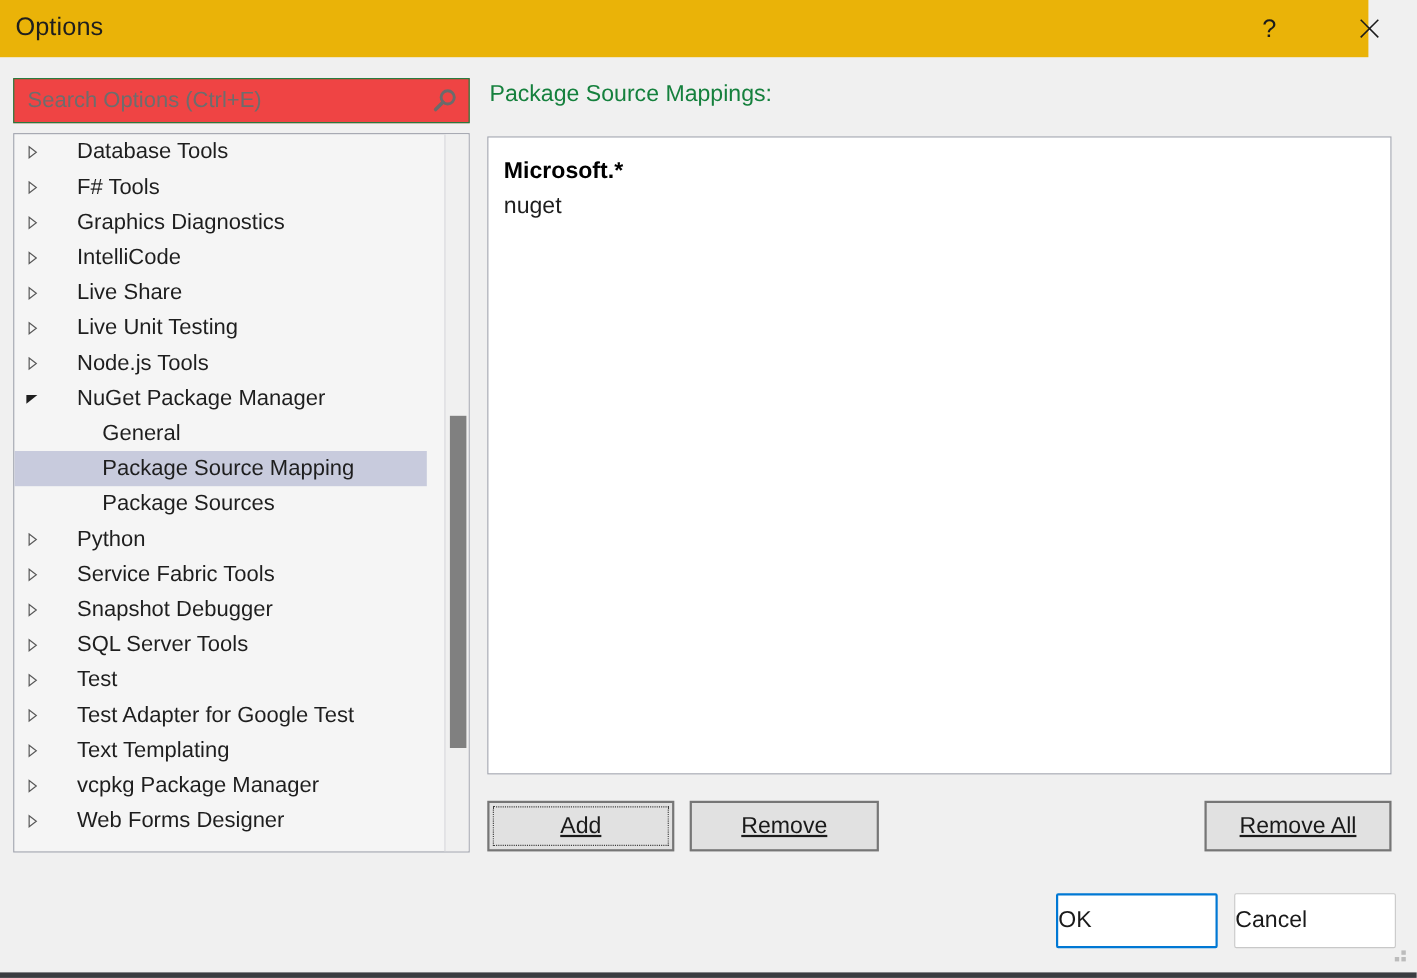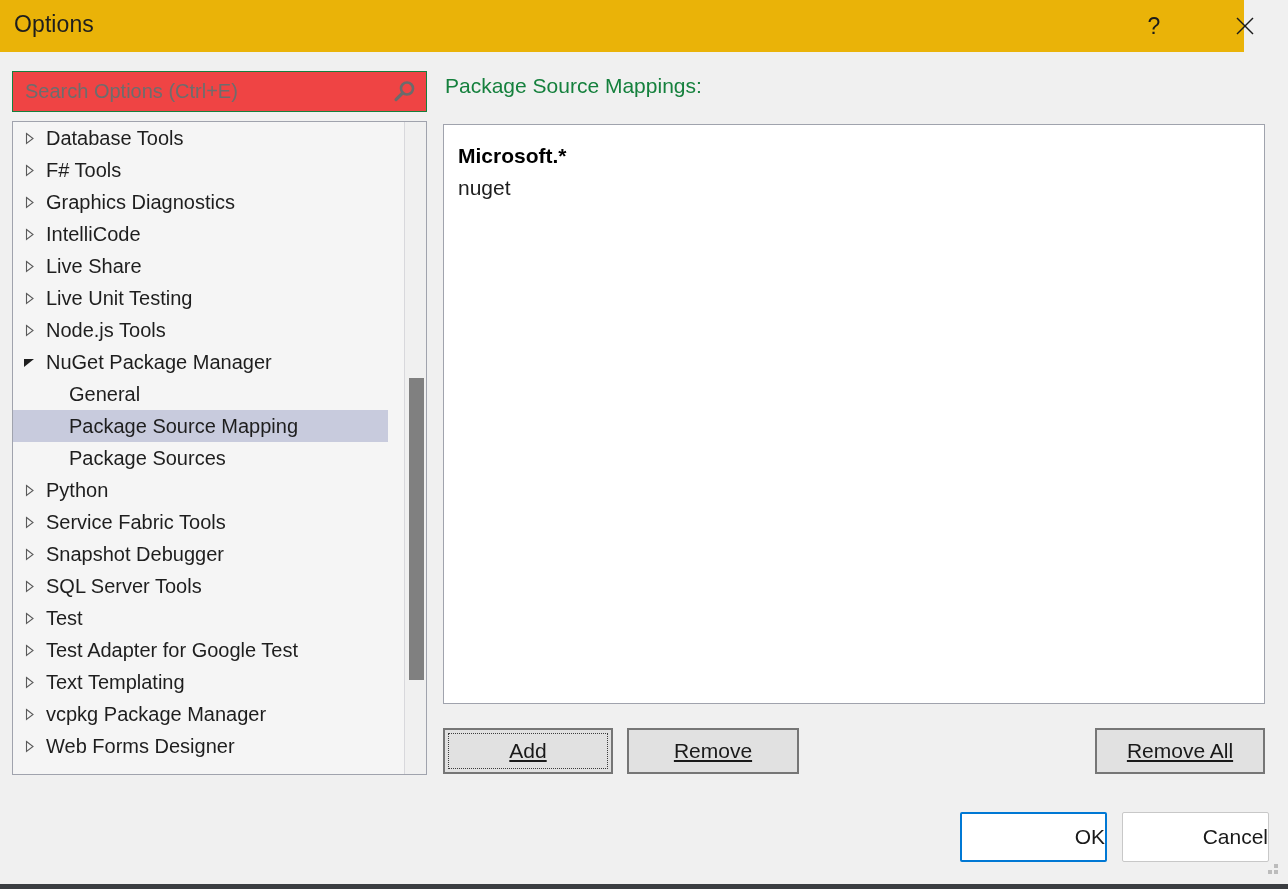--- a/index.html
+++ b/index.html
@@ -102,20 +102,21 @@
   .tree-item {
     position: relative;
     height: 32px;
     display: flex;
     align-items: center;
     padding-left: 10px;
     font-size: 20px;
     color: #1e1e1e;
     white-space: nowrap;
     cursor: default;
+    gap: 24px;
   }
   .tree-item.selected { background: #c8cbdd; }
   .tree-chevron {
     width: 22px;
     flex: 0 0 22px;
     display: flex;
     align-items: center;
     justify-content: flex-start;
   }
   .tree-item.child .tree-chevron { visibility: hidden; }
@@ -200,21 +201,21 @@
 
   
   .footer-btn {
     position: absolute;
     background: #ffffff;
     font-family: "Liberation Sans", sans-serif;
     font-size: 21px;
     color: #1a1a1a;
     display: flex;
     align-items: center;
-    justify-content: flex-end;
+    justify-content: flex-start;
     cursor: default;
     border-radius: 2px;
   }
   #ok-button {
     left: 960px; top: 812px; width: 147px; height: 50px;
     border: 2px solid #0078d4;
   }
   #cancel-button {
     left: 1122px; top: 812px; width: 147px; height: 50px;
     border: 1px solid #c8c8c8;

